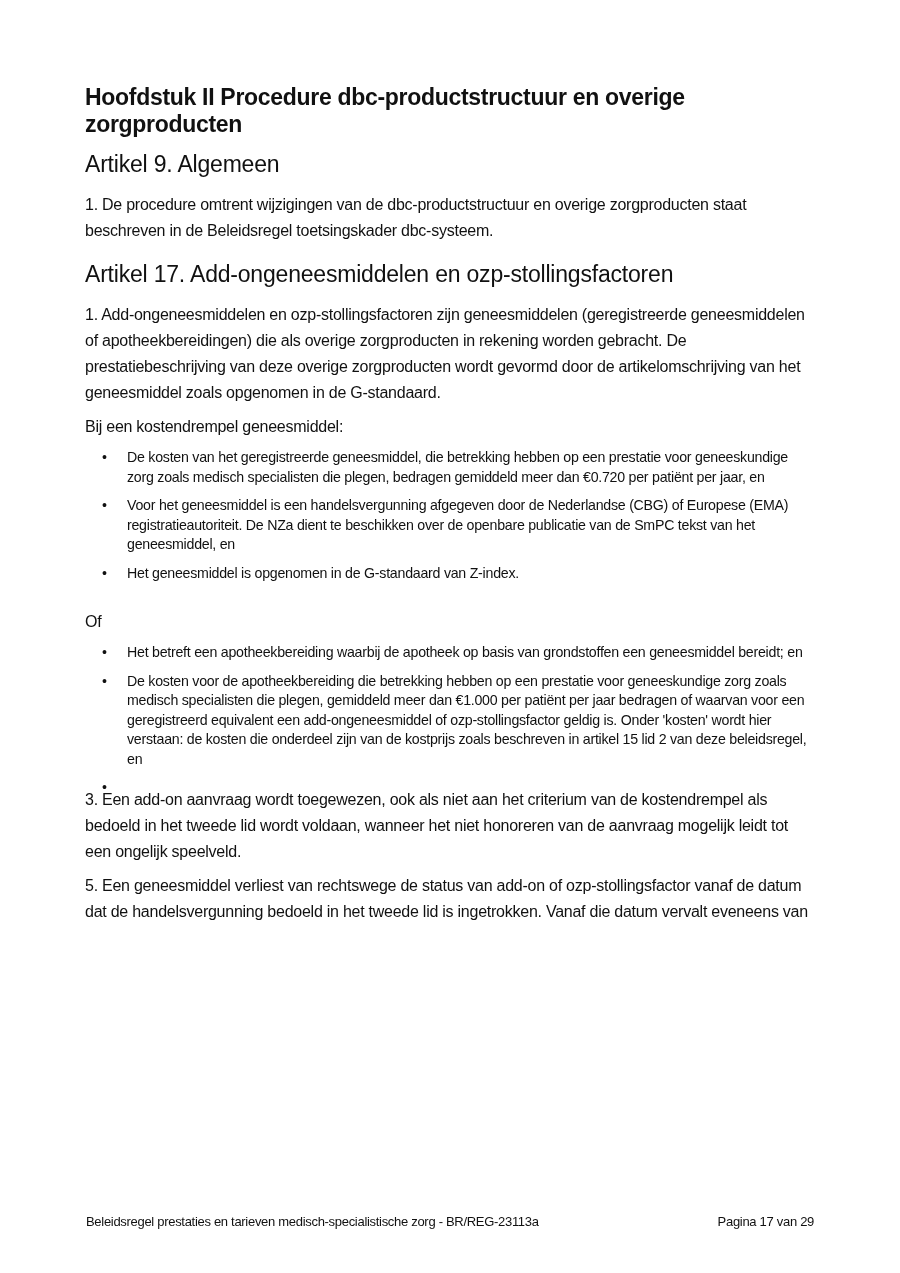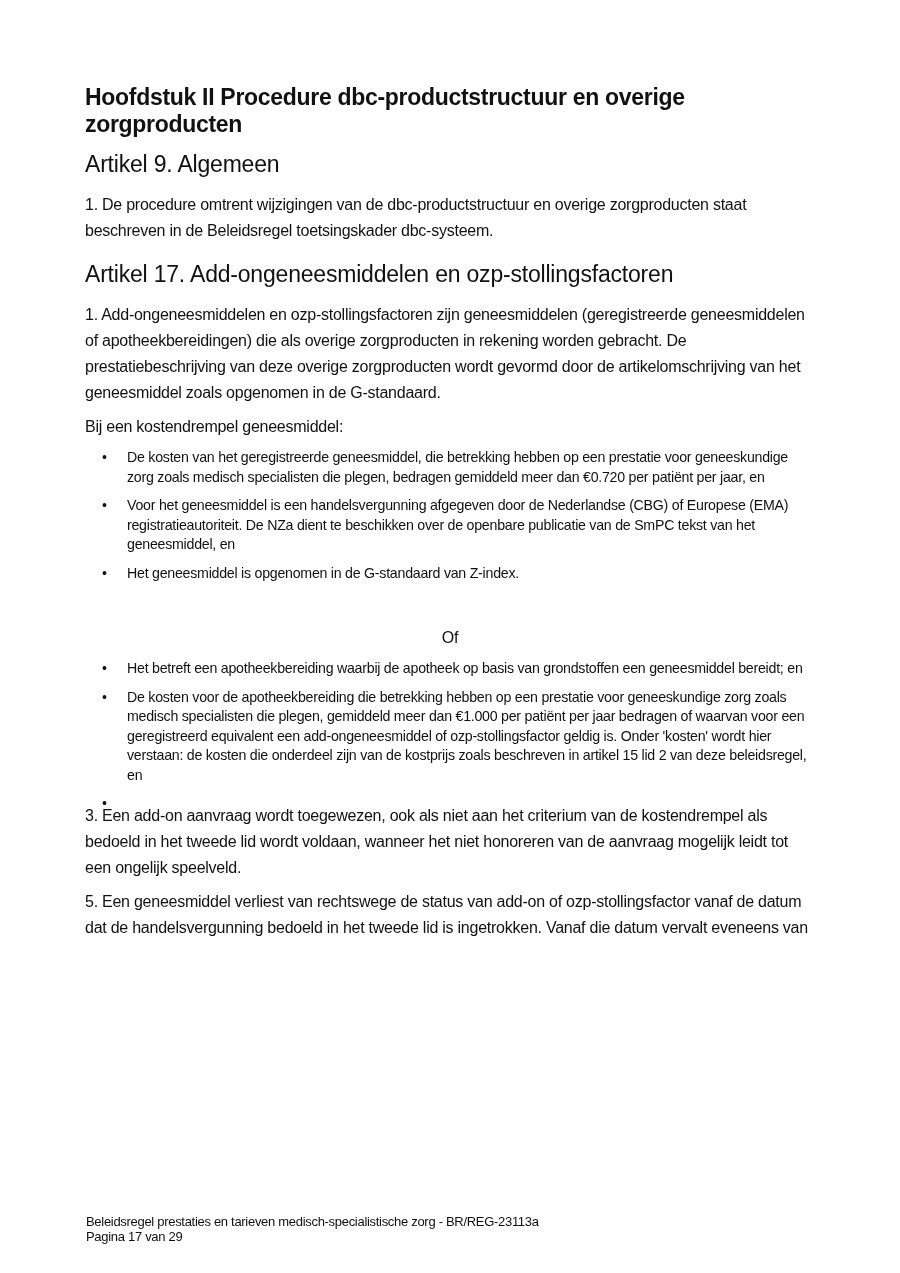--- a/index.html
+++ b/index.html
@@ -6,24 +6,24 @@
   body { width: 900px; height: 1273px; position: relative; overflow: hidden;
          font-family: "Liberation Sans", "DejaVu Sans", sans-serif; color: #111; }
   .page { position: absolute; left: 85px; top: 84px; width: 730px; }
   h1 { font-size: 23px; font-weight: bold; line-height: 27px; margin: 0 0 12px 0; letter-spacing: -0.3px; }
   h2 { font-size: 23px; font-weight: normal; line-height: 28px; margin: 0 0 14px 0; letter-spacing: -0.2px; }
   p { font-size: 16px; line-height: 26px; margin: 0 0 8px 0; letter-spacing: -0.25px; }
   ul { list-style: none; margin: 0 0 8px 0; padding: 0; }
   li { position: relative; padding-left: 42px; font-size: 14.2px; line-height: 19.5px; margin: 0 0 9px 0; letter-spacing: -0.25px; }
   li .bullet { position: absolute; left: 17px; top: 0; }
   .s-art10 { margin-top: 16px; }
-  .gap-of { margin-top: 42px; text-align: center; }
+  .gap-of { margin-top: 26px; }
   .gap-lg { margin-top: 18px; }
   .footer { position: absolute; left: 86px; top: 1214px; width: 728px; display: flex; justify-content: space-between;
-            font-size: 13px; letter-spacing: -0.3px; flex-direction: column; }
+            font-size: 13px; letter-spacing: -0.3px; }
 </style>
 </head>
 <body>
 
 <div class="page">
   <h1>Hoofdstuk II Procedure dbc-productstructuur en overige zorgproducten</h1>
 
   <section>
     <h2>Artikel 9. Algemeen</h2>
     <p>1. De procedure omtrent wijzigingen van de dbc-productstructuur en overige zorgproducten staat beschreven in de Beleidsregel toetsingskader dbc-systeem.</p>

